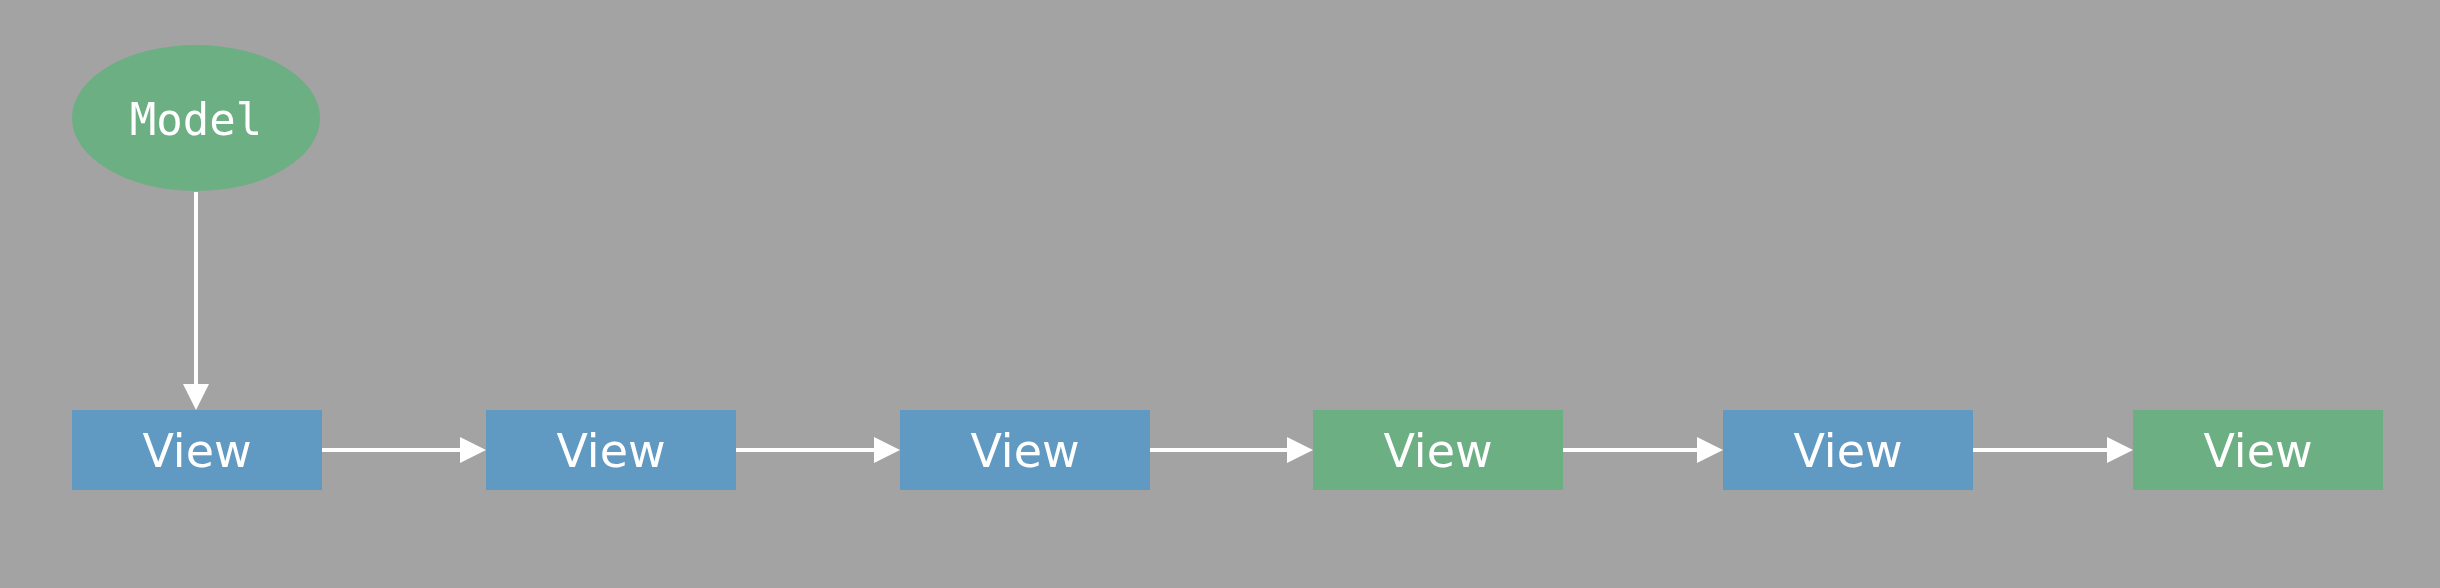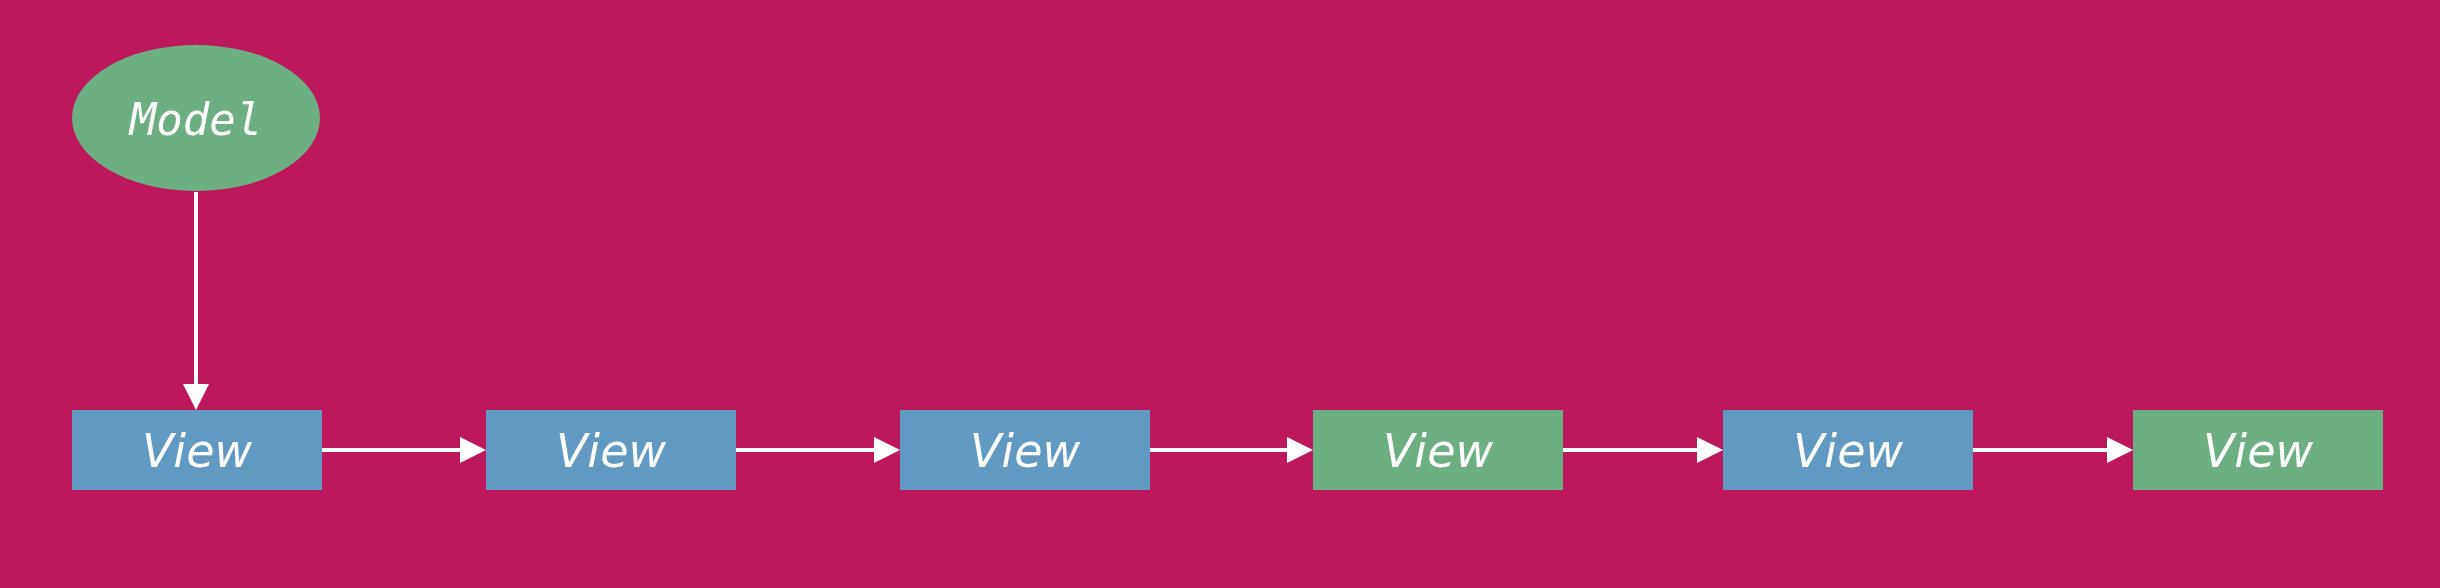--- a/index.html
+++ b/index.html
@@ -11,22 +11,21 @@
   body {
     width: 2440px;
     height: 588px;
     overflow: hidden;
     font-family: "Liberation Sans", sans-serif;
   }
   #diagram-canvas {
     position: relative;
     width: 2440px;
     height: 588px;
-    background: #be185d;
-    font-style: italic;
+    background: #a3a3a3;
   }
   #graph-svg {
     position: absolute;
     top: 0;
     left: 0;
     width: 2440px;
     height: 588px;
     display: block;
   }
   .node-label {

